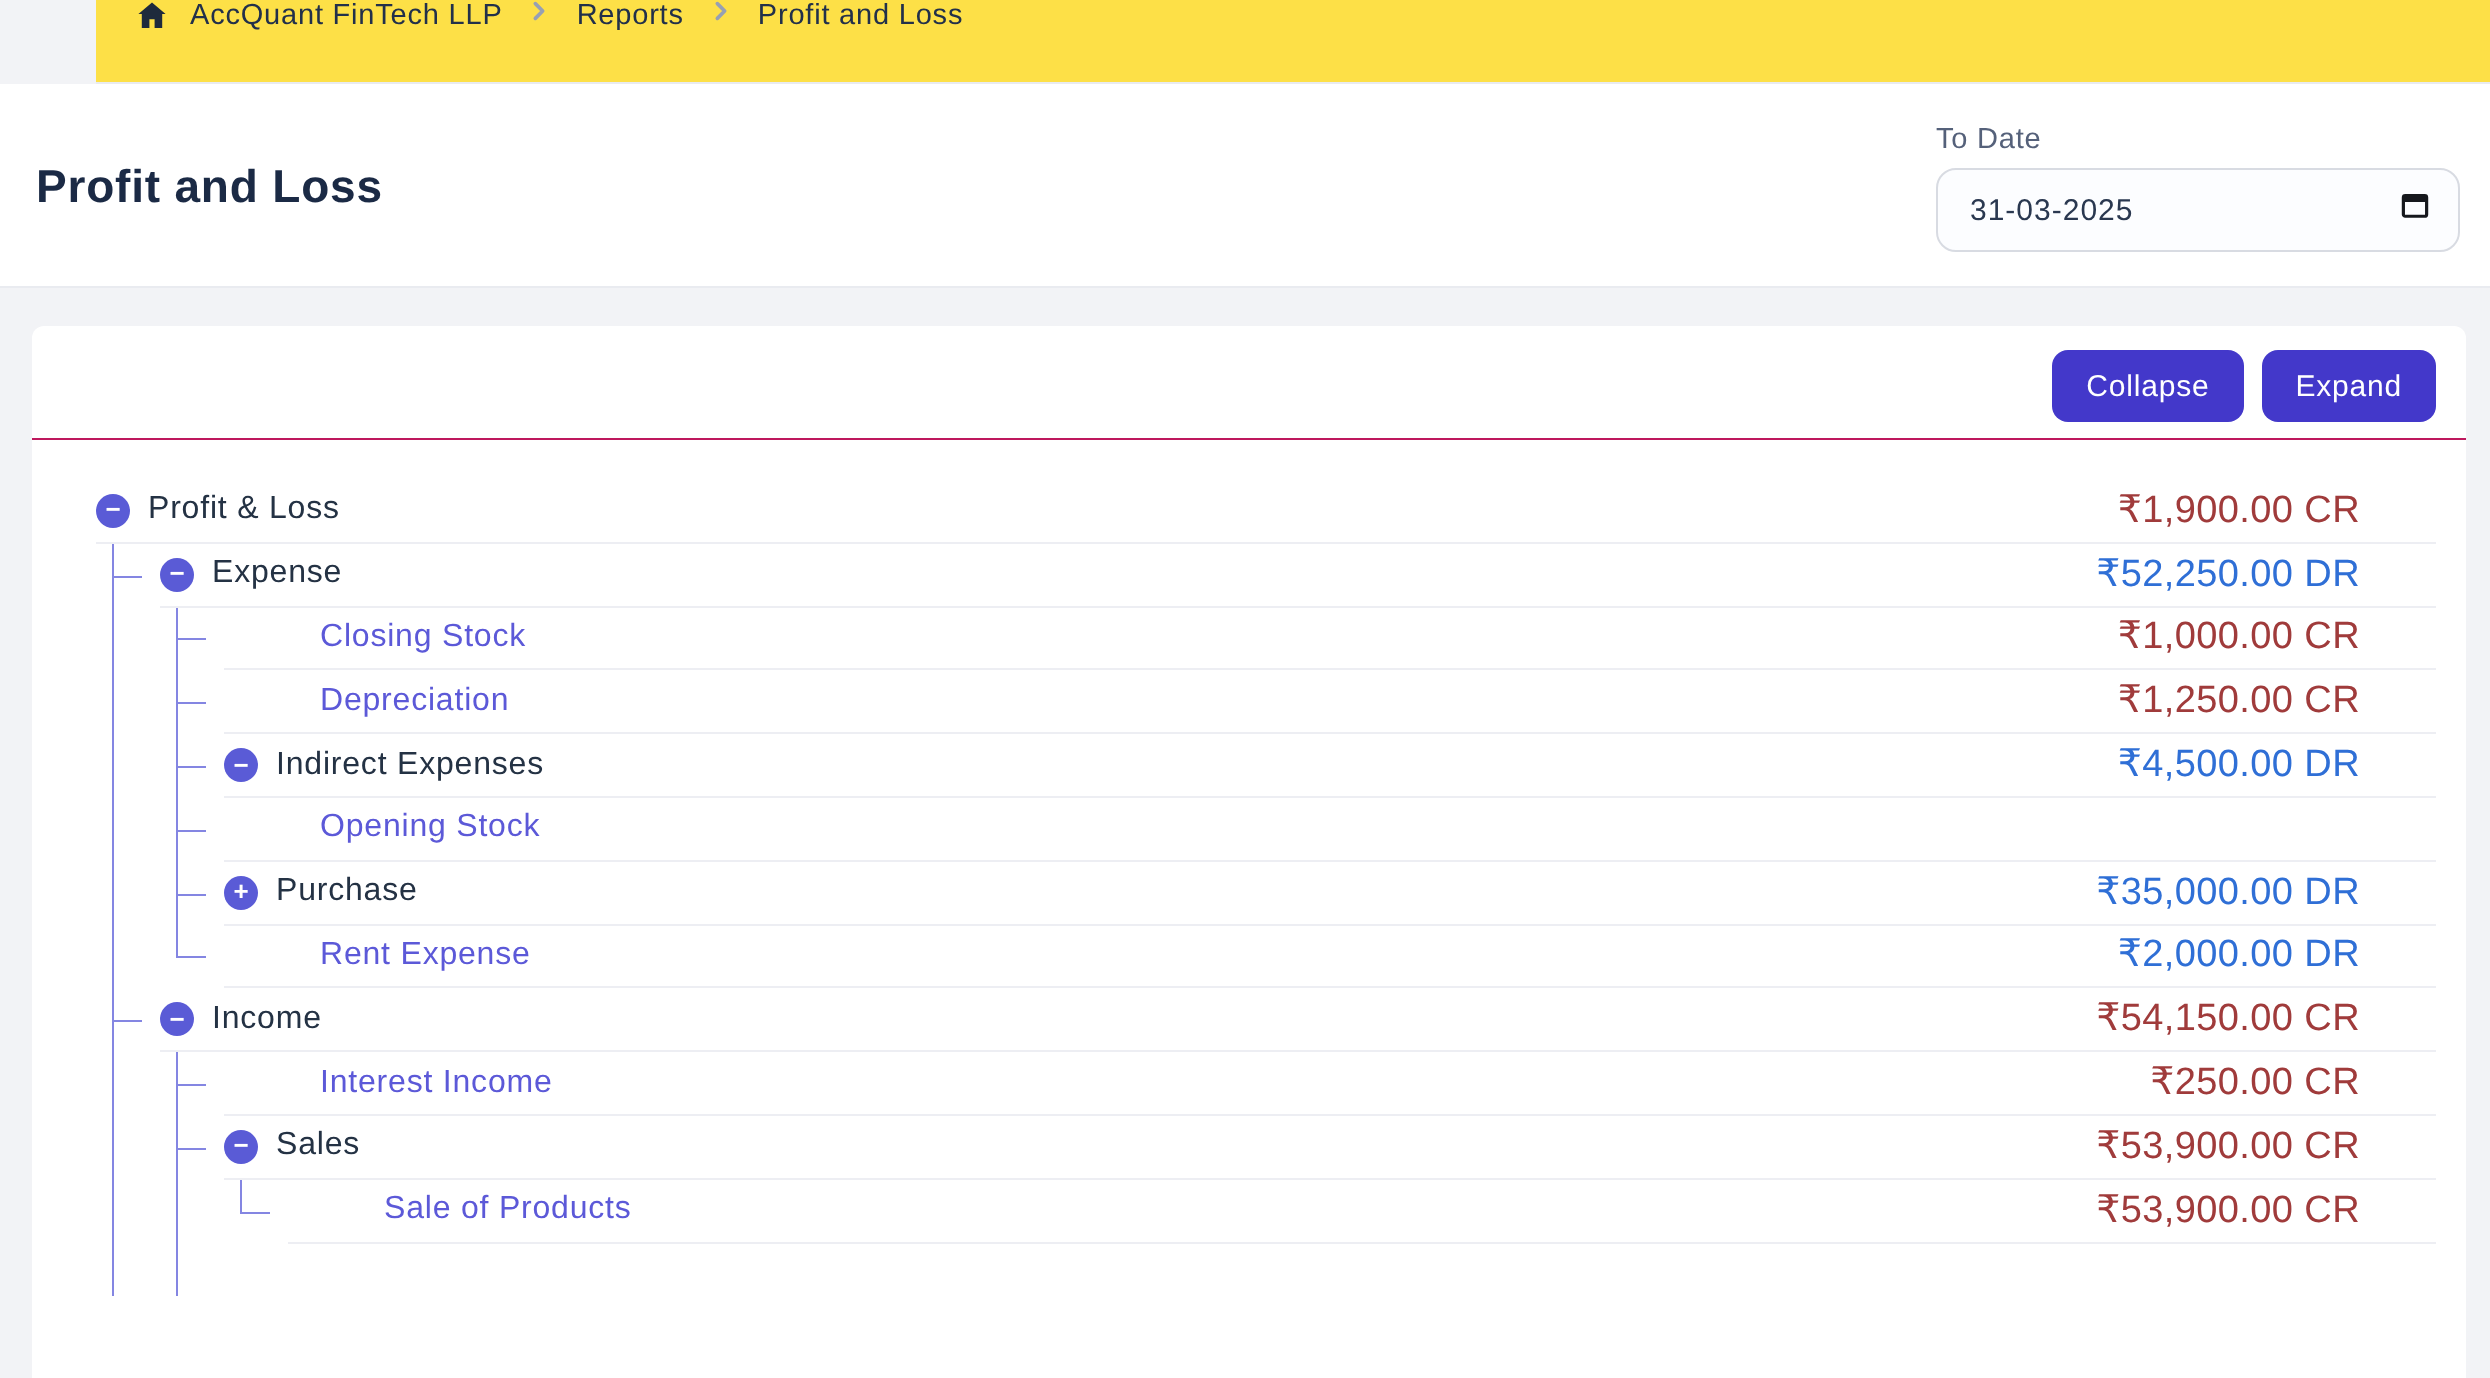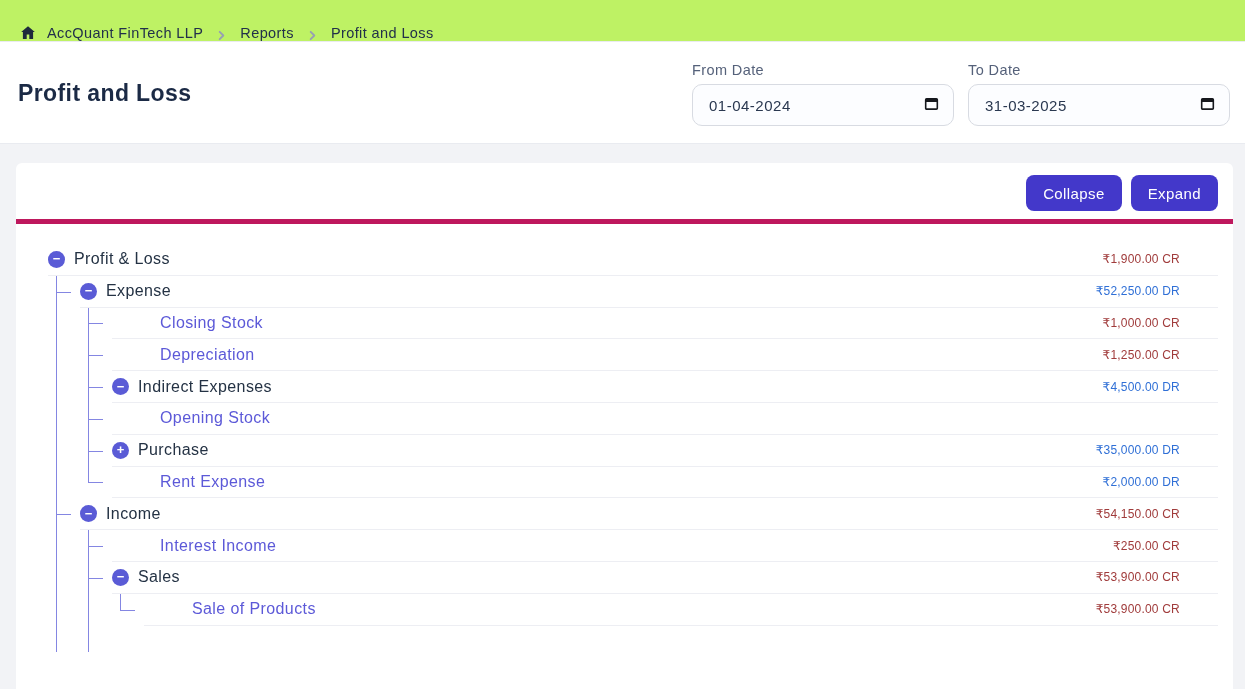--- a/index.html
+++ b/index.html
@@ -6,22 +6,22 @@
   html,body { width:1245px; height:689px; overflow:hidden; }
   body {
     font-family: "Liberation Sans", "DejaVu Sans", sans-serif;
     background:#f2f3f6;
     color:#223049;
     -webkit-font-smoothing:antialiased;
   }
 
   
   .topbar {
-    height:42px; background:#bef264; border-bottom:1px solid #e9ebf0;
-    display:flex; align-items:flex-end; padding:0 20px;
+    height:42px; background:#fde047; border-bottom:1px solid #e9ebf0;
+    display:flex; align-items:flex-start; padding:0 20px;margin-left:48px;
   }
   .crumb { font-size:14.5px; letter-spacing:.4px; color:#22304a; cursor:pointer; white-space:nowrap; }
   .crumb-sep { margin:0 13px; display:flex; align-items:center; }
   .home-ic { margin-right:11px; display:flex; align-items:center; cursor:pointer; }
 
   
   .titlebar {
     height:102px; background:#ffffff; border-bottom:1px solid #e9ebf0;
     display:flex; justify-content:space-between; padding:0 15px 0 18px;
   }
@@ -35,21 +35,21 @@
   }
   .datebox .dval { font-size:15px; letter-spacing:.5px; color:#2a3850; flex:1; }
 
   
   .card {
     margin:19px 12px 0 16px; background:#ffffff; border-radius:6px;
     min-height:560px; padding-bottom:40px;
   }
   .card-toolbar {
     display:flex; justify-content:flex-end; gap:9px;
-    padding:12px 15px 8px 15px; border-bottom:5px solid #be185d;
+    padding:12px 15px 8px 15px; border-bottom:1px solid #be185d;
   }
   .btn {
     background:#4338ca; color:#ffffff; border:none; border-radius:8px;
     height:36px; padding:0 17px; font-size:15px; letter-spacing:.4px;
     font-family:inherit; cursor:pointer;
   }
 
   
   .tree-wrap { padding:20px 15px 0 16px; --line:#8486e2; --rowh:31.8px; --half:15.9px; }
   .tree, .tree ul { list-style:none; }
@@ -75,21 +75,21 @@
   .tgl {
     width:17px; height:17px; border-radius:50%; background:#5a5bd6; flex:none;
     margin-right:9px; display:inline-flex; align-items:center; justify-content:center;
     color:#fff; cursor:pointer;
   }
   .tgl.minus::before { content:"−"; font-size:13px; font-weight:700; line-height:1; margin-top:-1px; }
   .tgl.plus::before  { content:"+"; font-size:13px; font-weight:700; line-height:1; margin-top:-1px; }
   .lbl { font-size:16px; letter-spacing:.4px; white-space:nowrap; }
   .glbl { color:#243244; cursor:pointer; }
   .llbl { color:#5c59d8; cursor:pointer;margin-left:48px; }
-  .amt { margin-left:auto; padding-right:38px; font-size:12px; letter-spacing:.2px; white-space:nowrap; }
+  .amt { margin-left:auto; padding-right:38px; font-size:19px; letter-spacing:.2px; white-space:nowrap; }
   .amt.cr { color:#a03b3b; }
   .amt.dr { color:#2f6fd6; }
 </style>
 </head>
 <body>
 
 <div class="topbar">
   <span class="home-ic">
     <svg width="16" height="16" viewBox="0 0 16 16">
         <path d="M8 1.2 1.2 7h1.7v7h3.8v-4.4h2.6V14h3.8V7h1.7Z" fill="#1e2a3c"></path>
@@ -107,32 +107,20 @@
         <path d="M4 2l4 4-4 4" fill="none" stroke="#97a0b3" stroke-width="2" stroke-linecap="round" stroke-linejoin="round"></path>
       </svg>
   </span>
   <span class="crumb">Profit and Loss</span>
 </div>
 
 <div class="titlebar">
   <h1 class="page-title">Profit and Loss</h1>
   <div class="dates">
     <div class="datefield">
-      <div class="dlabel">From Date</div>
-      <div class="datebox">
-        <span class="dval">01-04-2024</span>
-        <span>
-          <svg width="15" height="15" viewBox="0 0 16 16">
-              <rect x="1.8" y="3" width="12.4" height="11" rx="1" fill="none" stroke="#16181d" stroke-width="1.7"></rect>
-              <rect x="1.8" y="3" width="12.4" height="3.4" fill="#16181d"></rect>
-            </svg>
-        </span>
-      </div>
-    </div>
-    <div class="datefield">
       <div class="dlabel">To Date</div>
       <div class="datebox">
         <span class="dval">31-03-2025</span>
         <span>
           <svg width="15" height="15" viewBox="0 0 16 16">
               <rect x="1.8" y="3" width="12.4" height="11" rx="1" fill="none" stroke="#16181d" stroke-width="1.7"></rect>
               <rect x="1.8" y="3" width="12.4" height="3.4" fill="#16181d"></rect>
             </svg>
         </span>
       </div>

